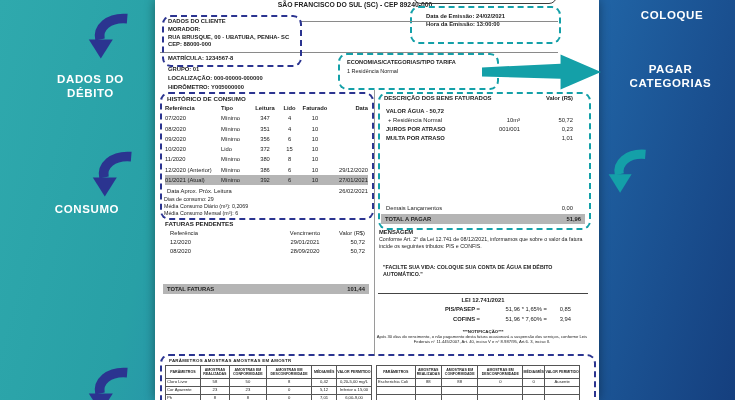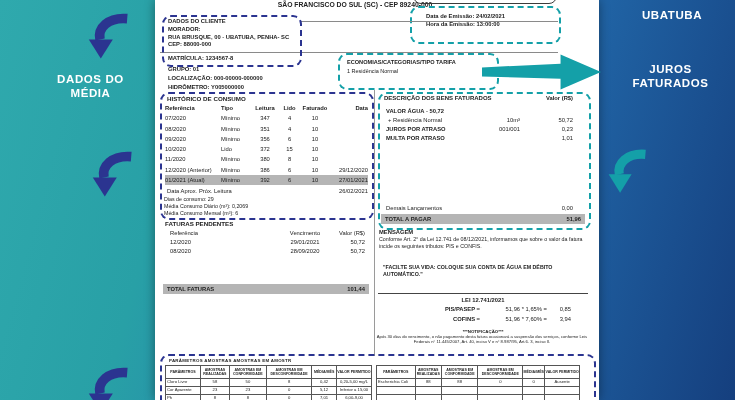--- a/index.html
+++ b/index.html
@@ -38,41 +38,42 @@
 <body>
 
 <div class="stage">
 
   <svg class="abs" style="left:84px;top:12px;" width="48" height="50" viewBox="0 0 60 62">
     <path d="M54 8 C30 6 17 20 20 34" fill="none" stroke="#2b3490" stroke-width="12"></path>
     <polygon points="6 34 36 34 21 58" fill="#2b3490"></polygon>
   </svg>
   <div class="band-label" style="left:28px;top:72px;width:125px;">
     <div>DADOS DO</div>
-    <div>MÉDIA</div>
+    <div>DÉBITO</div>
   </div>
 
   <svg class="abs" style="left:88px;top:150px;" width="48" height="50" viewBox="0 0 60 62">
     <path d="M54 8 C30 6 17 20 20 34" fill="none" stroke="#2b3490" stroke-width="12"></path>
     <polygon points="6 34 36 34 21 58" fill="#2b3490"></polygon>
   </svg>
   <div class="band-label" style="left:22px;top:202px;width:130px;">
+    <div>CONSUMO</div>
   </div>
 
   <svg class="abs" style="left:84px;top:366px;" width="48" height="50" viewBox="0 0 60 62">
     <path d="M54 8 C30 6 17 20 20 34" fill="none" stroke="#2b3490" stroke-width="12"></path>
     <polygon points="6 34 36 34 21 58" fill="#2b3490"></polygon>
   </svg>
 
   <div class="band-label" style="left:612px;top:8px;width:120px;">
-    <div>UBATUBA</div>
+    <div>COLOQUE</div>
   </div>
   <div class="band-label" style="left:606px;top:62px;width:129px;">
-    <div>JUROS</div>
-    <div>FATURADOS</div>
+    <div>PAGAR</div>
+    <div>CATEGORIAS</div>
   </div>
   <svg class="abs" style="left:604px;top:148px;" width="46" height="48" viewBox="0 0 60 62">
     <path d="M54 8 C30 6 17 20 20 34" fill="none" stroke="#14a0a8" stroke-width="12"></path>
     <polygon points="6 34 36 34 21 58" fill="#14a0a8"></polygon>
   </svg>
 
   <div class="doc">
 
     <div class="abs b" style="left:0;top:0;width:400px;text-align:center;font-size:6.8px;line-height:9px;">SÃO FRANCISCO DO SUL (SC) - CEP 89240-000</div>
 

